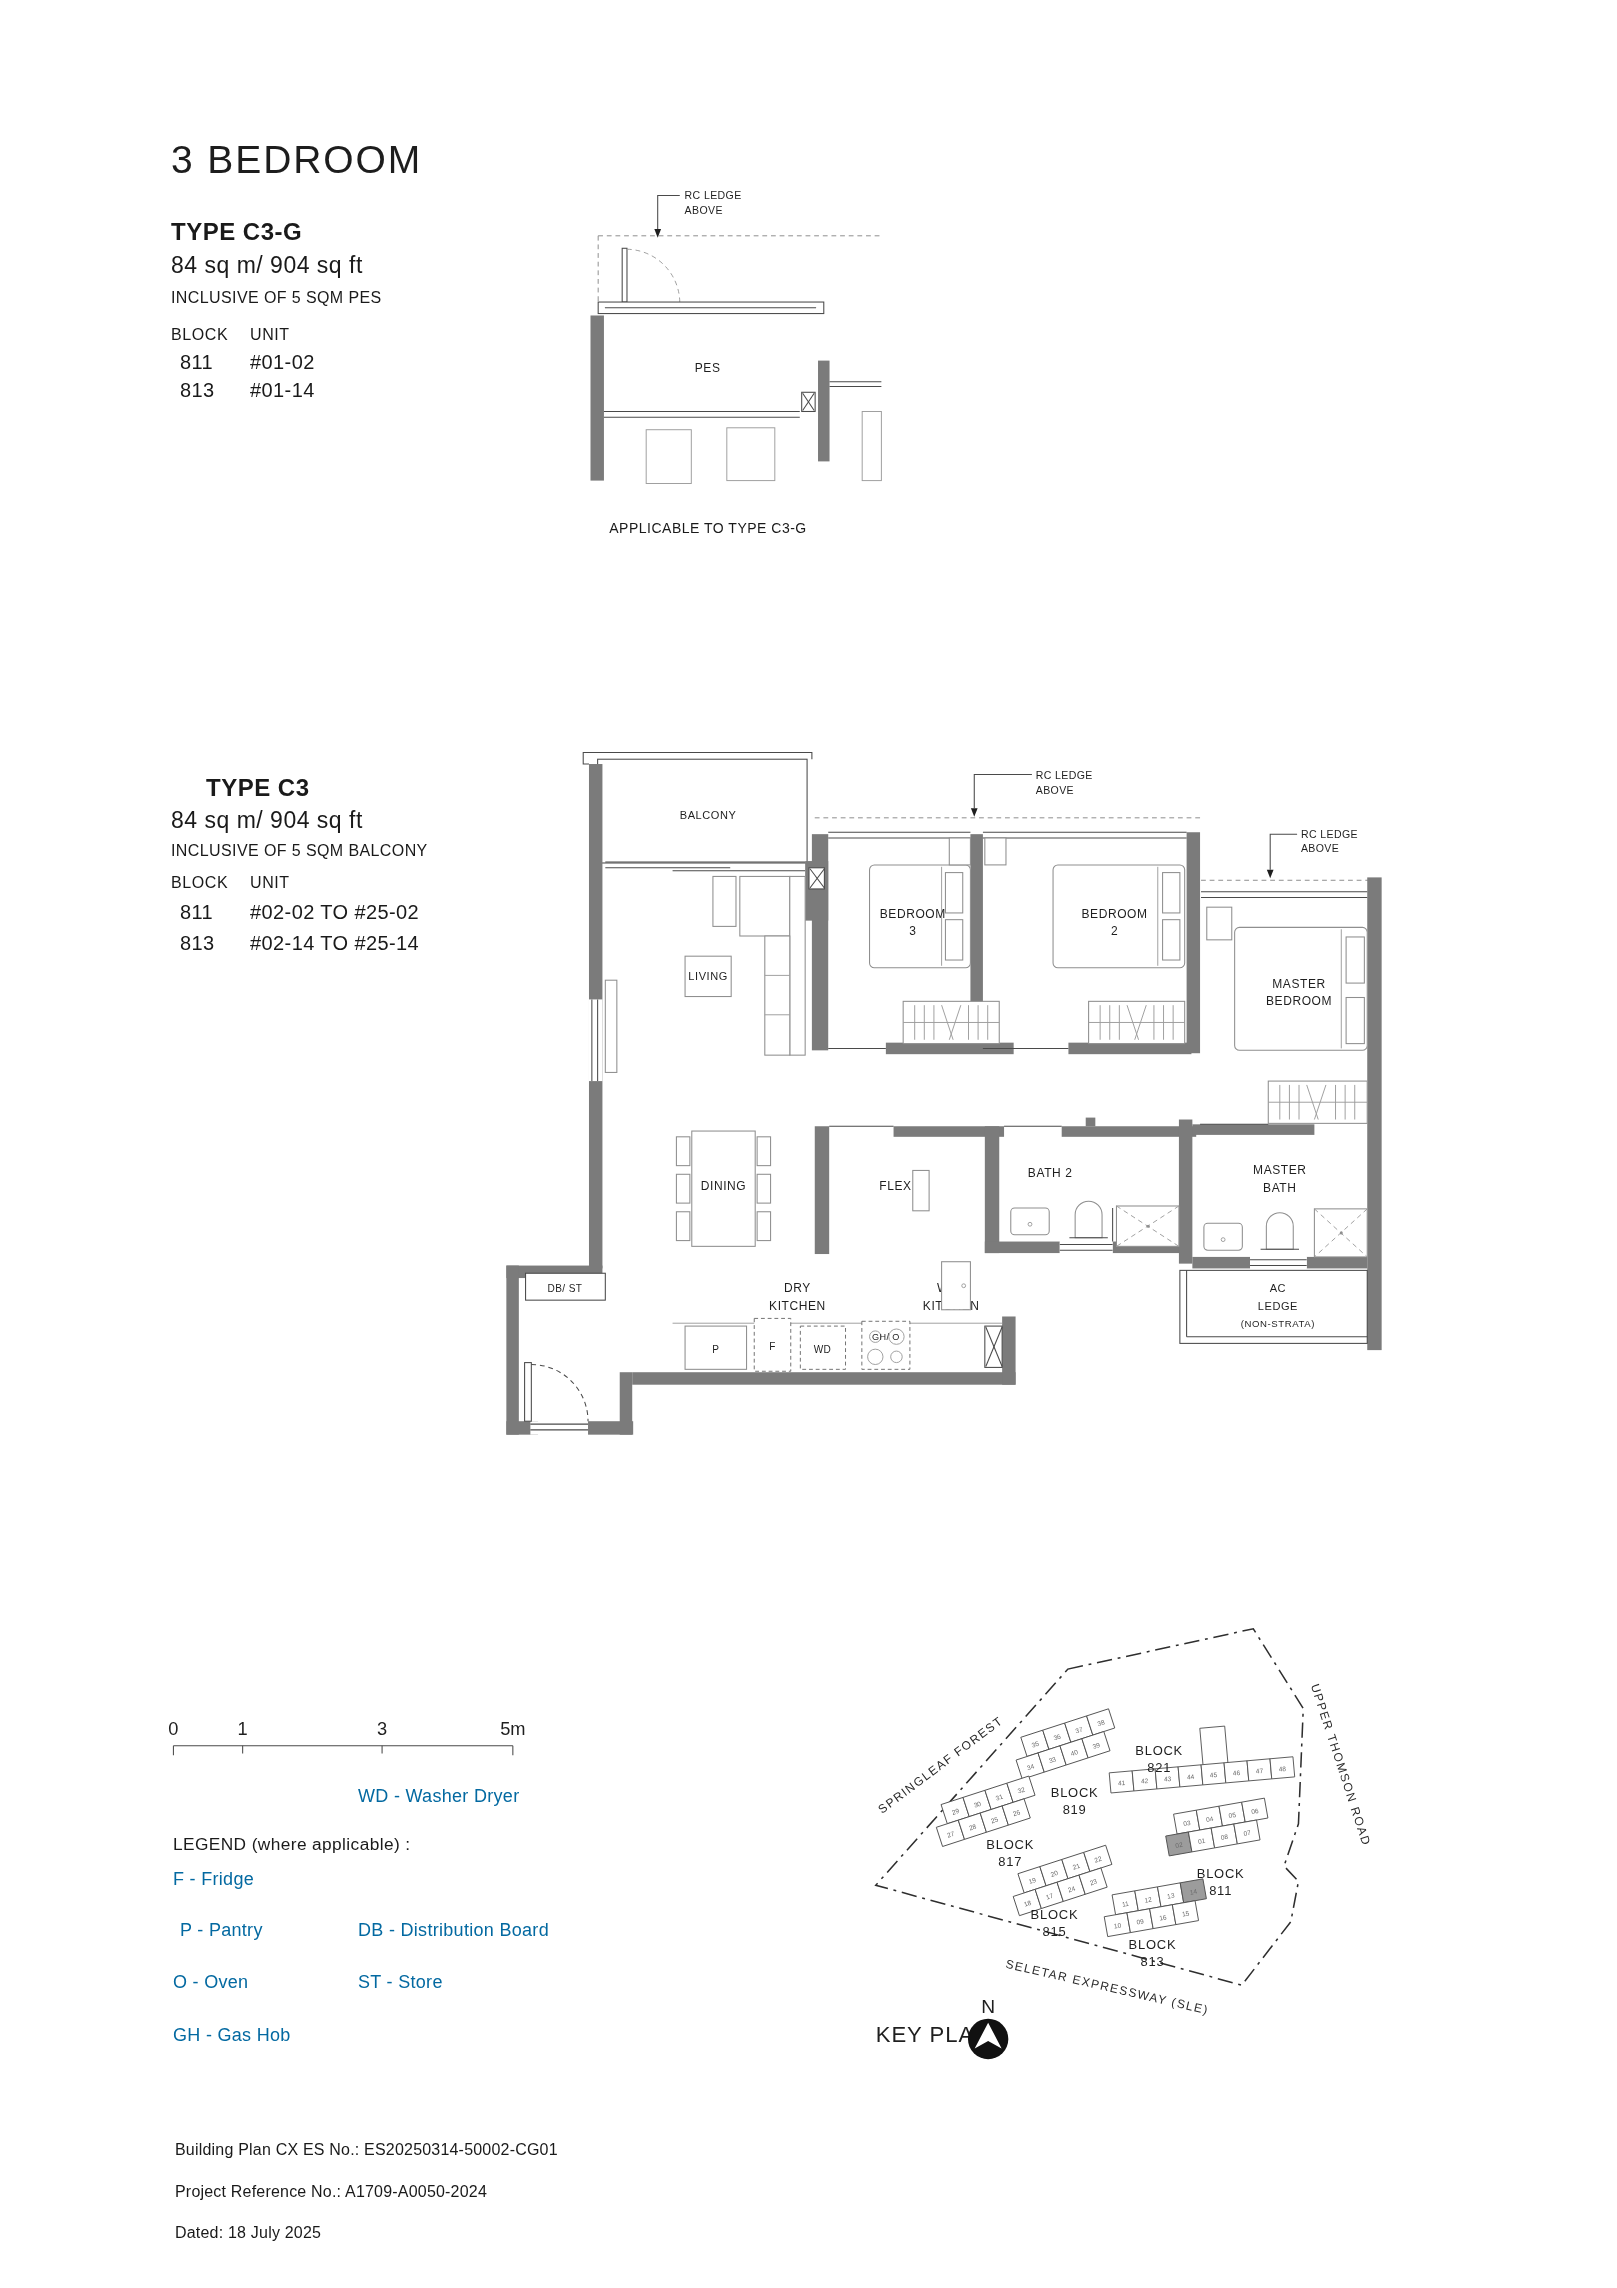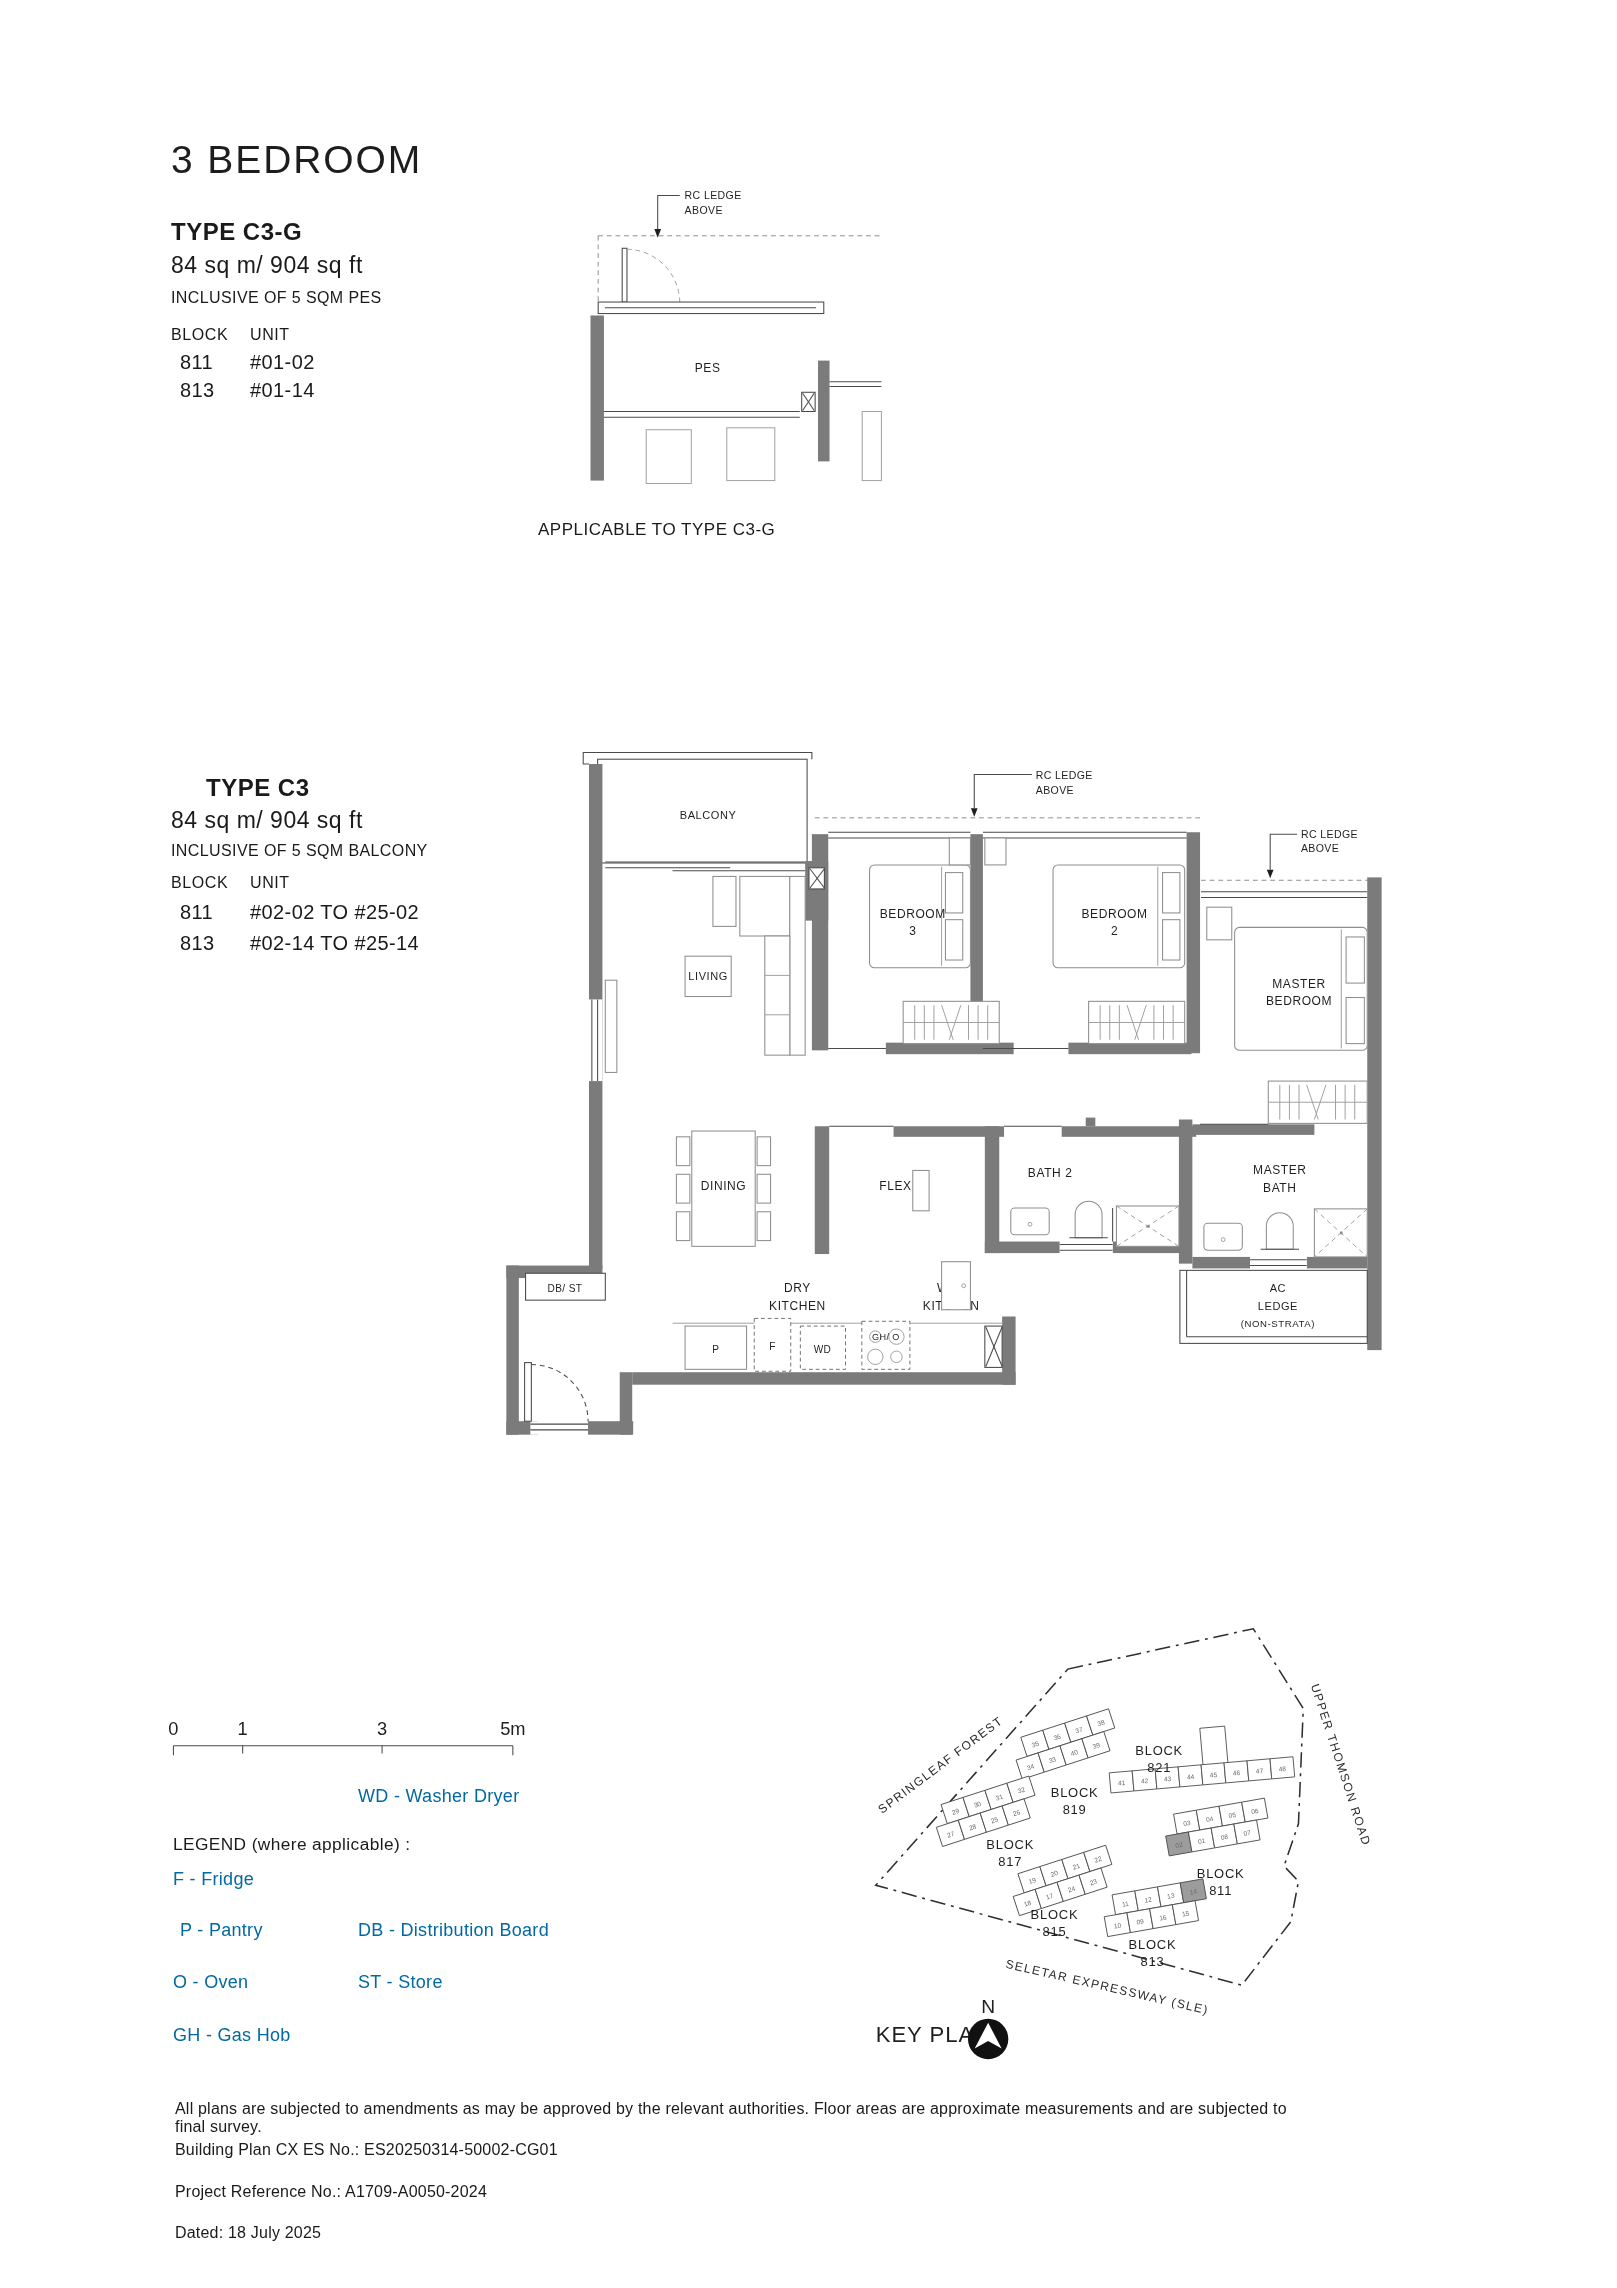--- a/index.html
+++ b/index.html
@@ -5,21 +5,21 @@
   html,body{margin:0;padding:0;background:#e8e8e8;}
   .page{position:relative;width:1618px;height:2288px;background:#ffffff;
         font-family:"Liberation Sans", sans-serif;color:#222;overflow:hidden;}
   .abs{position:absolute;}
   .title{font-size:39px;letter-spacing:1.9px;color:#1d1d1d;font-weight:400;}
   .type-name{font-size:24px;font-weight:700;letter-spacing:0.5px;color:#1a1a1a;}
   .area{font-size:23px;letter-spacing:0.5px;color:#1a1a1a;}
   .inclusive{font-size:16px;letter-spacing:0.4px;color:#1a1a1a;}
   .th{font-size:16px;letter-spacing:0.6px;color:#1a1a1a;}
   .cell{font-size:20px;letter-spacing:0.4px;color:#1a1a1a;}
-  .caption{font-size:17px;letter-spacing:0.5px;color:#1a1a1a;}
+  .caption{font-size:14px;letter-spacing:0.5px;color:#1a1a1a;text-align:center;}
   .legend-h{font-size:17.3px;letter-spacing:0.4px;color:#1a1a1a;}
   .legend-i{font-size:18px;letter-spacing:0.3px;color:#0369a1;}
   .footer-l{font-size:16px;letter-spacing:0.2px;color:#1a1a1a;}
   svg{position:absolute;overflow:visible;}
   svg text{font-family:"Liberation Sans", sans-serif;fill:#1f1f1f;}
   .wall{fill:#7b7b7b;stroke:none;}
   .thin{fill:none;stroke:#4a4a4a;stroke-width:1.1;}
   .thinr{fill:#fff;stroke:#4a4a4a;stroke-width:1.1;}
   .lite{fill:none;stroke:#9d9d9d;stroke-width:1;}
   .furn{fill:#fff;stroke:#8f8f8f;stroke-width:1.1;}
@@ -588,19 +588,18 @@
     <text class="kblock" x="1200" y="2046">813</text>
 
     <text class="kp" x="912" y="2125">KEY PLAN</text>
     <text style="font-size:20px;text-anchor:middle;" x="1029" y="2095">N</text>
     <g>
       <circle cx="1029" cy="2122" r="21" fill="#111"></circle>
       <path d="M1029,2105 L1043,2132 L1029,2124 L1015,2132 Z" fill="#ffffff"></path>
     </g>
   </svg>
 
-  <div class="abs footer-l" style="left:175px;top:2100px;width:1114px;">All plans are subjected to amendments as may be approved by the relevant authorities. Floor areas are approximate measurements and are subjected to final survey.</div>
   <div class="abs footer-l" style="left:175px;top:2141px;">Building Plan CX ES No.: ES20250314-50002-CG01</div>
   <div class="abs footer-l" style="left:175px;top:2183px;">Project Reference No.: A1709-A0050-2024</div>
   <div class="abs footer-l" style="left:175px;top:2224px;">Dated: 18 July 2025</div>
 
 </div>
 
 
 </body></html>

